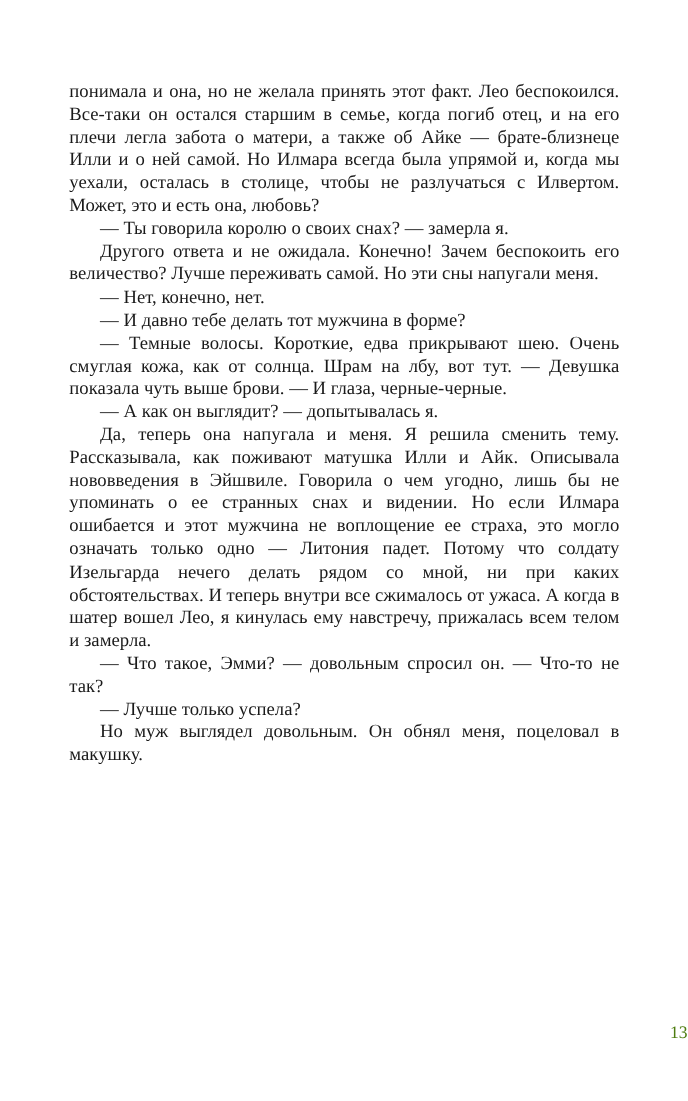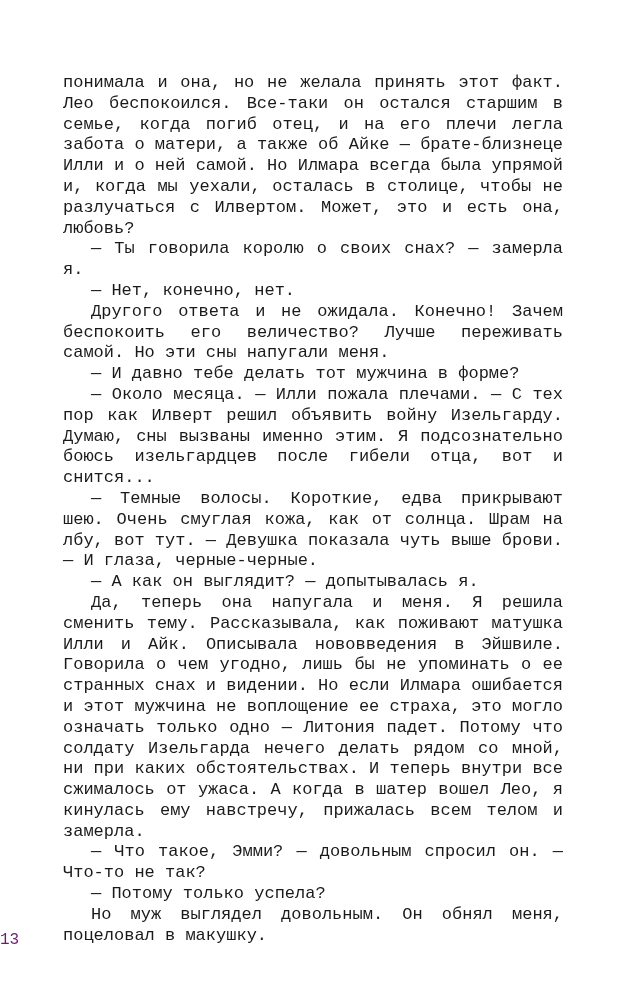--- a/index.html
+++ b/index.html
@@ -1,15 +1,15 @@
 <!DOCTYPE html>
 <html lang="ru"><head>
   <meta charset="utf-8">
   <style>
-    * { margin: 0; padding: 0; box-sizing: border-box; font-family: Liberation Mono, monospace; }
+    * { margin: 0; padding: 0; box-sizing: border-box; }
     html, body {
       background: #ffffff;
       font-family: "Liberation Serif", "DejaVu Serif", serif;
     }
     .page {
       position: relative;
       width: 625px;
       height: 1001px;
       background: #ffffff;
       overflow: hidden;
@@ -30,37 +30,36 @@
       text-indent: 0;
     }
     .para.indent {
       text-indent: 28px;
     }
     .page-number {
       position: absolute;
       bottom: 52px;
       left: 0;
       right: 0;
-      text-align: left;
-      color: #701a75;
+      text-align: right;
+      color: #4d7c0f;
       font-size: 16px;
     }
   </style>
 </head>
 <body>
 
 <div class="page">
   <div class="text-block">
       <p class="para">понимала и она, но не желала принять этот факт. Лео беспокоился. Все-таки он остался старшим в семье, когда погиб отец, и на его плечи легла забота о матери, а также об Айке — брате-близнеце Илли и о ней самой. Но Илмара всегда была упрямой и, когда мы уехали, осталась в столице, чтобы не разлучаться с Илвертом. Может, это и есть она, любовь?</p>
       <p class="para indent">— Ты говорила королю о своих снах? — замерла я.</p>
+      <p class="para indent">Другого ответа и не ожидала. Конечно! Зачем беспокоить его величество? Лучше переживать самой. Но эти сны напугали меня.</p>
       <p class="para indent">— Нет, конечно, нет.</p>
-      <p class="para indent">Другого ответа и не ожидала. Конечно! Зачем беспокоить его величество? Лучше переживать самой. Но эти сны напугали меня.</p>
       <p class="para indent">— И давно тебе делать тот мужчина в форме?</p>
-      <p class="para indent">— Около месяца. — Илли пожала плечами. — С тех пор как Илверт решил объявить войну Изельгарду. Думаю, сны вызваны именно этим. Я подсознательно боюсь изельгардцев после гибели отца, вот и снится...</p>
       <p class="para indent">— Темные волосы. Короткие, едва прикрывают шею. Очень смуглая кожа, как от солнца. Шрам на лбу, вот тут. — Девушка показала чуть выше брови. — И глаза, черные-черные.</p>
       <p class="para indent">— А как он выглядит? — допытывалась я.</p>
       <p class="para indent">Да, теперь она напугала и меня. Я решила сменить тему. Рассказывала, как поживают матушка Илли и Айк. Описывала нововведения в Эйшвиле. Говорила о чем угодно, лишь бы не упоминать о ее странных снах и видении. Но если Илмара ошибается и этот мужчина не воплощение ее страха, это могло означать только одно — Литония падет. Потому что солдату Изельгарда нечего делать рядом со мной, ни при каких обстоятельствах. И теперь внутри все сжималось от ужаса. А когда в шатер вошел Лео, я кинулась ему навстречу, прижалась всем телом и замерла.</p>
       <p class="para indent">— Что такое, Эмми? — довольным спросил он. — Что-то не так?</p>
-      <p class="para indent">— Потому только успела?</p>
+      <p class="para indent">— Лучше только успела?</p>
       <p class="para indent">Но муж выглядел довольным. Он обнял меня, поцеловал в макушку.</p>
     </div>
   <div class="page-number">13</div>
 </div>
 
 </body></html>

